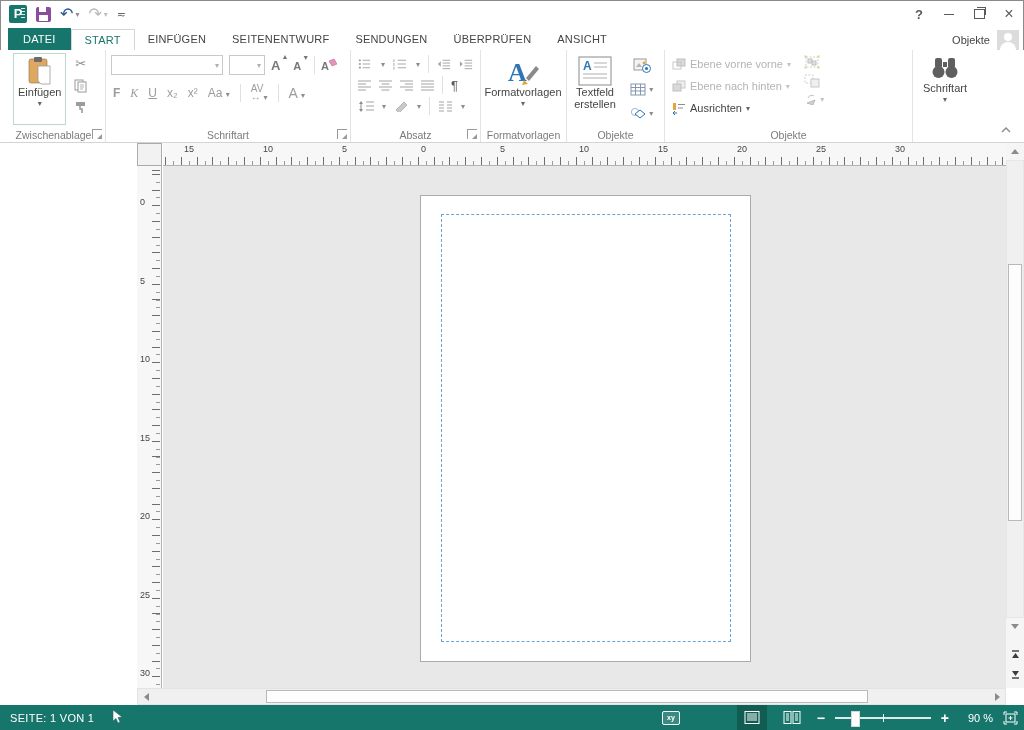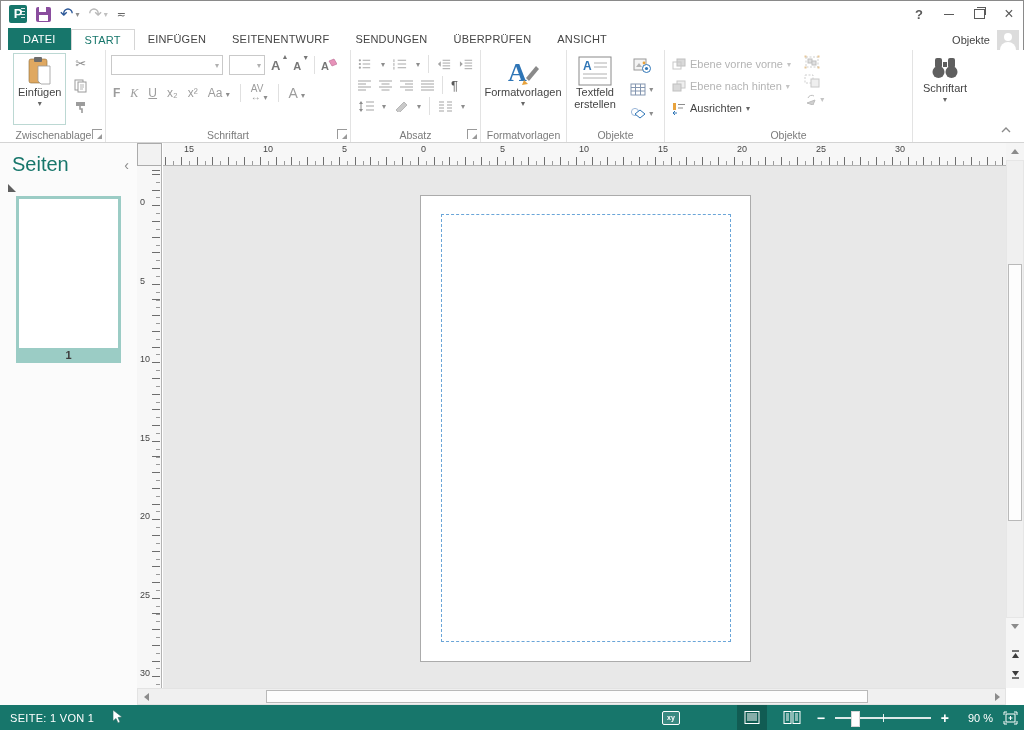--- a/index.html
+++ b/index.html
@@ -426,30 +426,20 @@
 
   <span class="collapse">
     <svg width="12" height="8" viewBox="0 0 12 8">
         <path d="M2 6 L6 2 10 6" fill="none" stroke="#8a8a8a" stroke-width="1.4"></path>
       </svg>
   </span>
 </div>
 
 <div class="workspace">
 
-  <div class="pages-panel">
-    <div class="pp-head">
-      <span class="pp-title">Seiten</span>
-      <span class="pp-collapse">‹</span>
-    </div>
-    <div class="pp-floatie"></div>
-    <div class="thumb">
-      <div class="thumb-bar">1</div>
-    </div>
-  </div>
 
   <div class="corner"></div>
   <div class="h-ruler" id="h-ruler">
       <span class="h-lab" style="left: 21px;">15</span>
       <span class="h-lab" style="left: 100px;">10</span>
       <span class="h-lab" style="left: 179px;">5</span>
       <span class="h-lab" style="left: 258px;">0</span>
       <span class="h-lab" style="left: 337px;">5</span>
       <span class="h-lab" style="left: 416px;">10</span>
       <span class="h-lab" style="left: 495px;">15</span>

